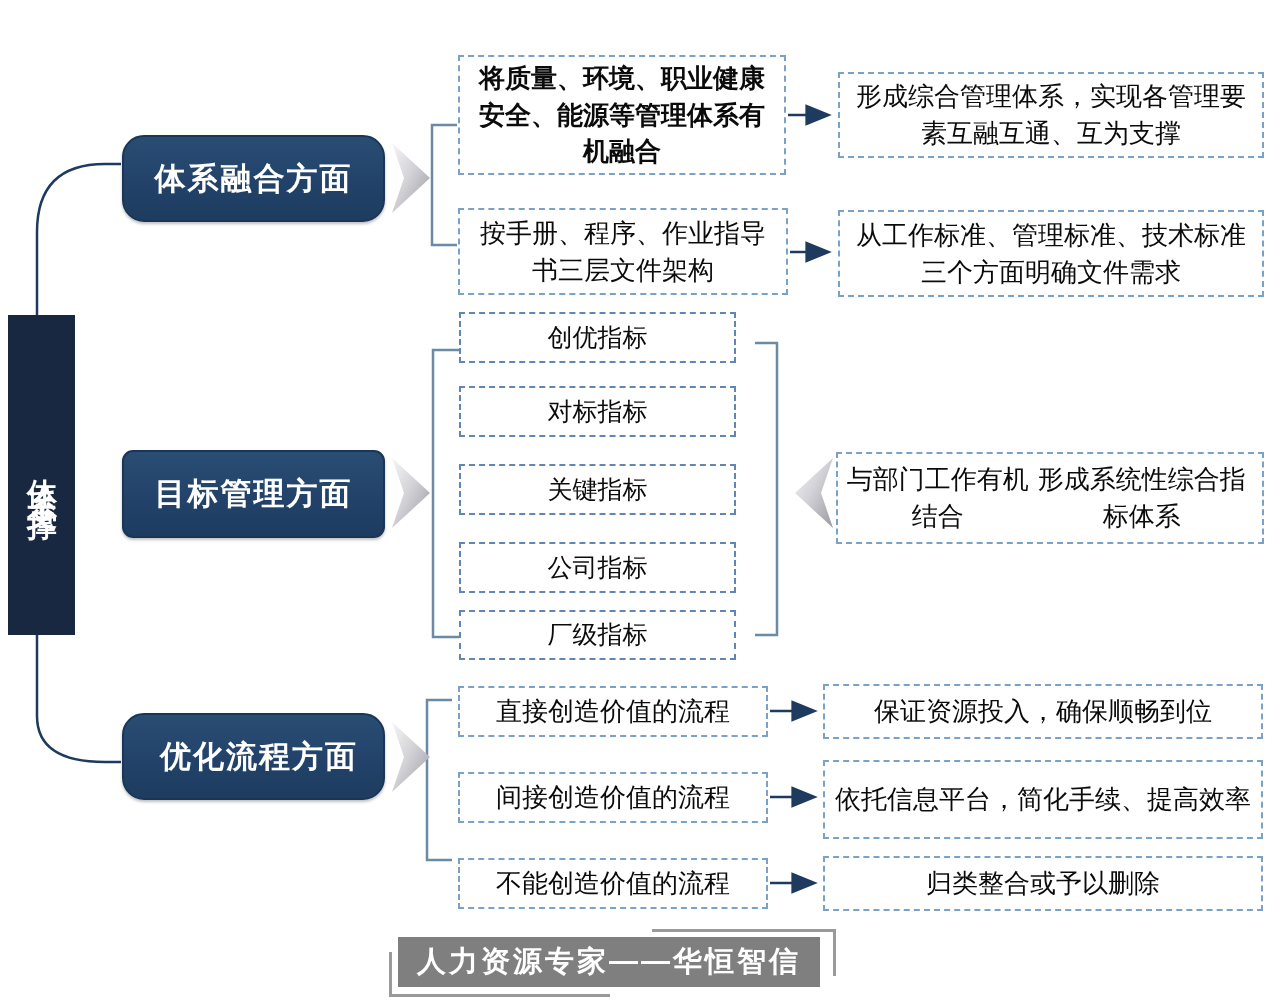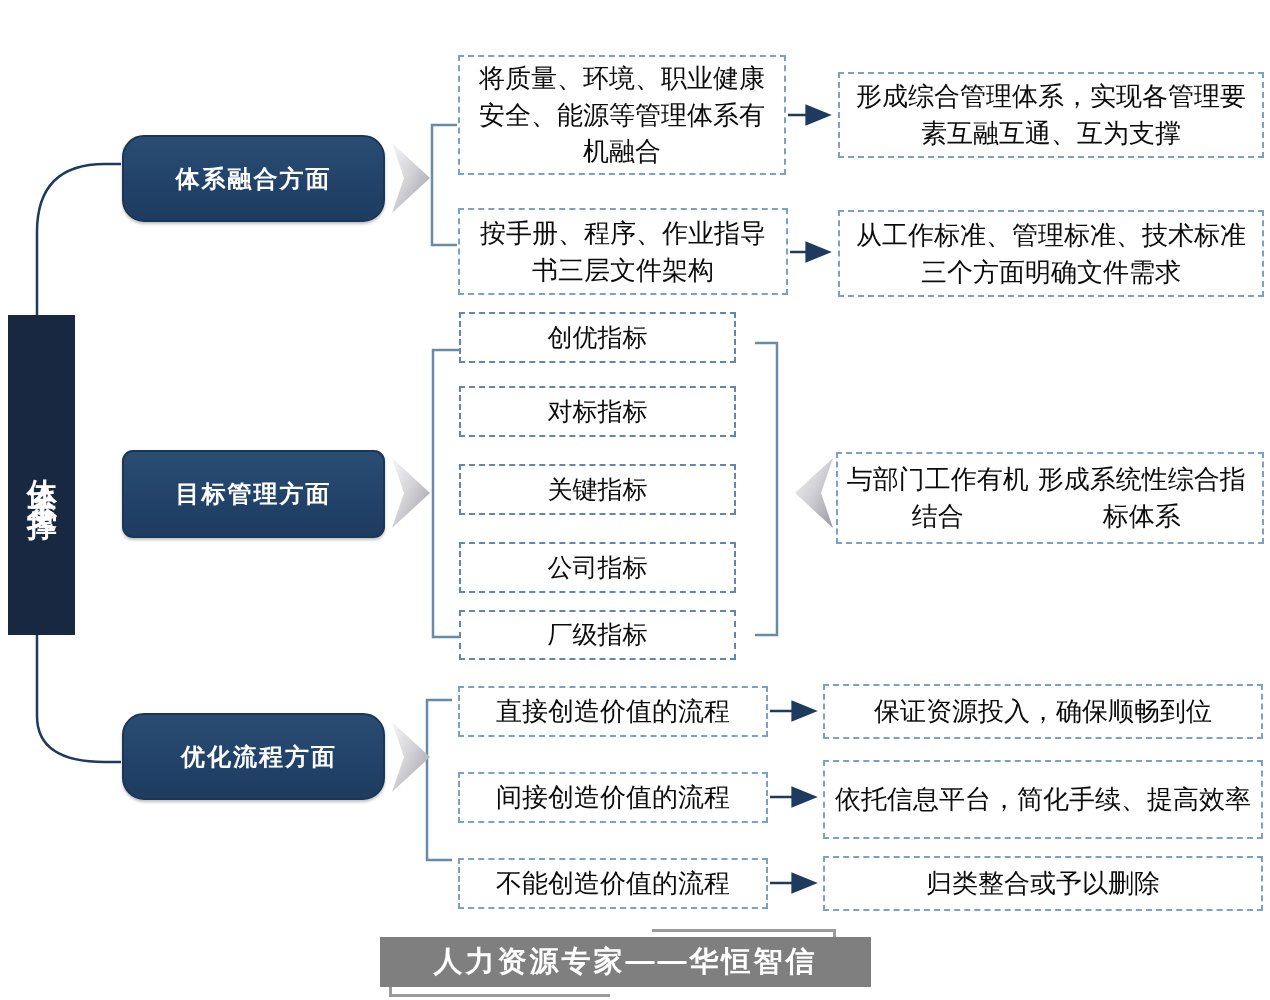--- a/index.html
+++ b/index.html
@@ -8,21 +8,21 @@
     font-family:"Liberation Sans","DejaVu Sans",sans-serif;overflow:hidden;
   }
   .overlay{position:absolute;left:0;top:0;z-index:1;}
   .node{position:absolute;box-sizing:border-box;display:flex;align-items:center;justify-content:center;text-align:center;z-index:2;}
   .vbox{
     background:#182840;color:#fff;font-weight:bold;font-size:30px;
     writing-mode:vertical-rl;text-orientation:upright;letter-spacing:10px;
   }
   .cat{
     background:linear-gradient(180deg,#2a4d73 0%,#22426a 55%,#1e3c5f 100%);
-    border:2px solid #1b3556;border-radius:22px;color:#fff;font-weight:bold;font-size:24px;
+    border:2px solid #1b3556;border-radius:22px;color:#fff;font-weight:bold;font-size:31px;
     letter-spacing:2px;box-shadow:0 2px 3px rgba(0,0,0,0.25);
   }
   .dashed{
     background:#fff;border:2px dashed #7aa1c7;color:#0b0b0b;font-size:26px;line-height:1.42;
     padding:2px 8px;
   }
   .dashed.ind{border-color:#5f86b5;font-size:25px;font-family:Liberation Serif, serif;}
   .footer{
     background:#7f7f7f;color:#fff;font-weight:bold;font-size:29px;letter-spacing:3px;z-index:3;
   }
@@ -74,21 +74,21 @@
   <div class="node cat" style="left:122px;top:135px;width:263px;height:87px;">
     <span>体系融合方面</span>
   </div>
   <div class="node cat" style="left:122px;top:450px;width:263px;height:88px;border-radius:11px;">
     <span>目标管理方面</span>
   </div>
   <div class="node cat" style="left:122px;top:713px;width:263px;height:87px;padding-left:11px;">
     <span>优化流程方面</span>
   </div>
 
-  <div class="node dashed" style="left:458px;top:55px;width:328px;height:120px;">
+  <div class="node dashed" style="left:458px;top:55px;width:328px;height:120px;font-weight:bold;">
     <span>将质量、环境、职业健康安全、能源等管理体系有机融合</span>
   </div>
   <div class="node dashed" style="left:838px;top:72px;width:426px;height:86px;">
     <span>形成综合管理体系，实现各管理要素互融互通、互为支撑</span>
   </div>
   <div class="node dashed" style="left:458px;top:208px;width:330px;height:87px;">
     <span>按手册、程序、作业指导书三层文件架构</span>
   </div>
   <div class="node dashed" style="left:838px;top:210px;width:426px;height:87px;">
     <span>从工作标准、管理标准、技术标准三个方面明确文件需求</span>
@@ -129,17 +129,17 @@
   </div>
   <div class="node dashed" style="left:458px;top:858px;width:310px;height:51px;">
     <span>不能创造价值的流程</span>
   </div>
   <div class="node dashed" style="left:823px;top:856px;width:440px;height:55px;">
     <span>归类整合或予以删除</span>
   </div>
 
   <div class="corner tr" style="left:652px;top:929px;width:181px;height:44px;"></div>
   <div class="corner bl" style="left:389px;top:952px;width:218px;height:42px;"></div>
-  <div class="node footer" style="left:380px;top:937px;width:491px;height:50px;">
+  <div class="node footer" style="left:398px;top:937px;width:422px;height:50px;">
     <span>人力资源专家——华恒智信</span>
   </div>
 
 </div>
 
 </body></html>

